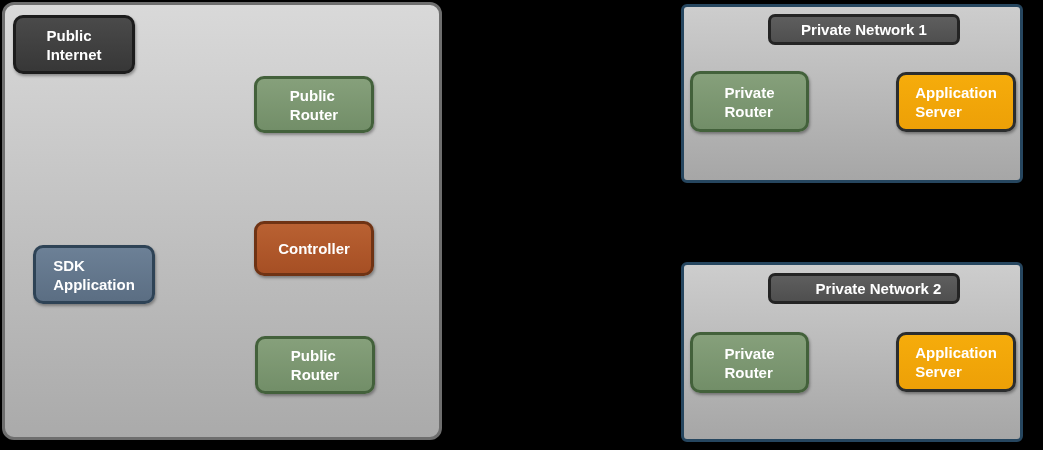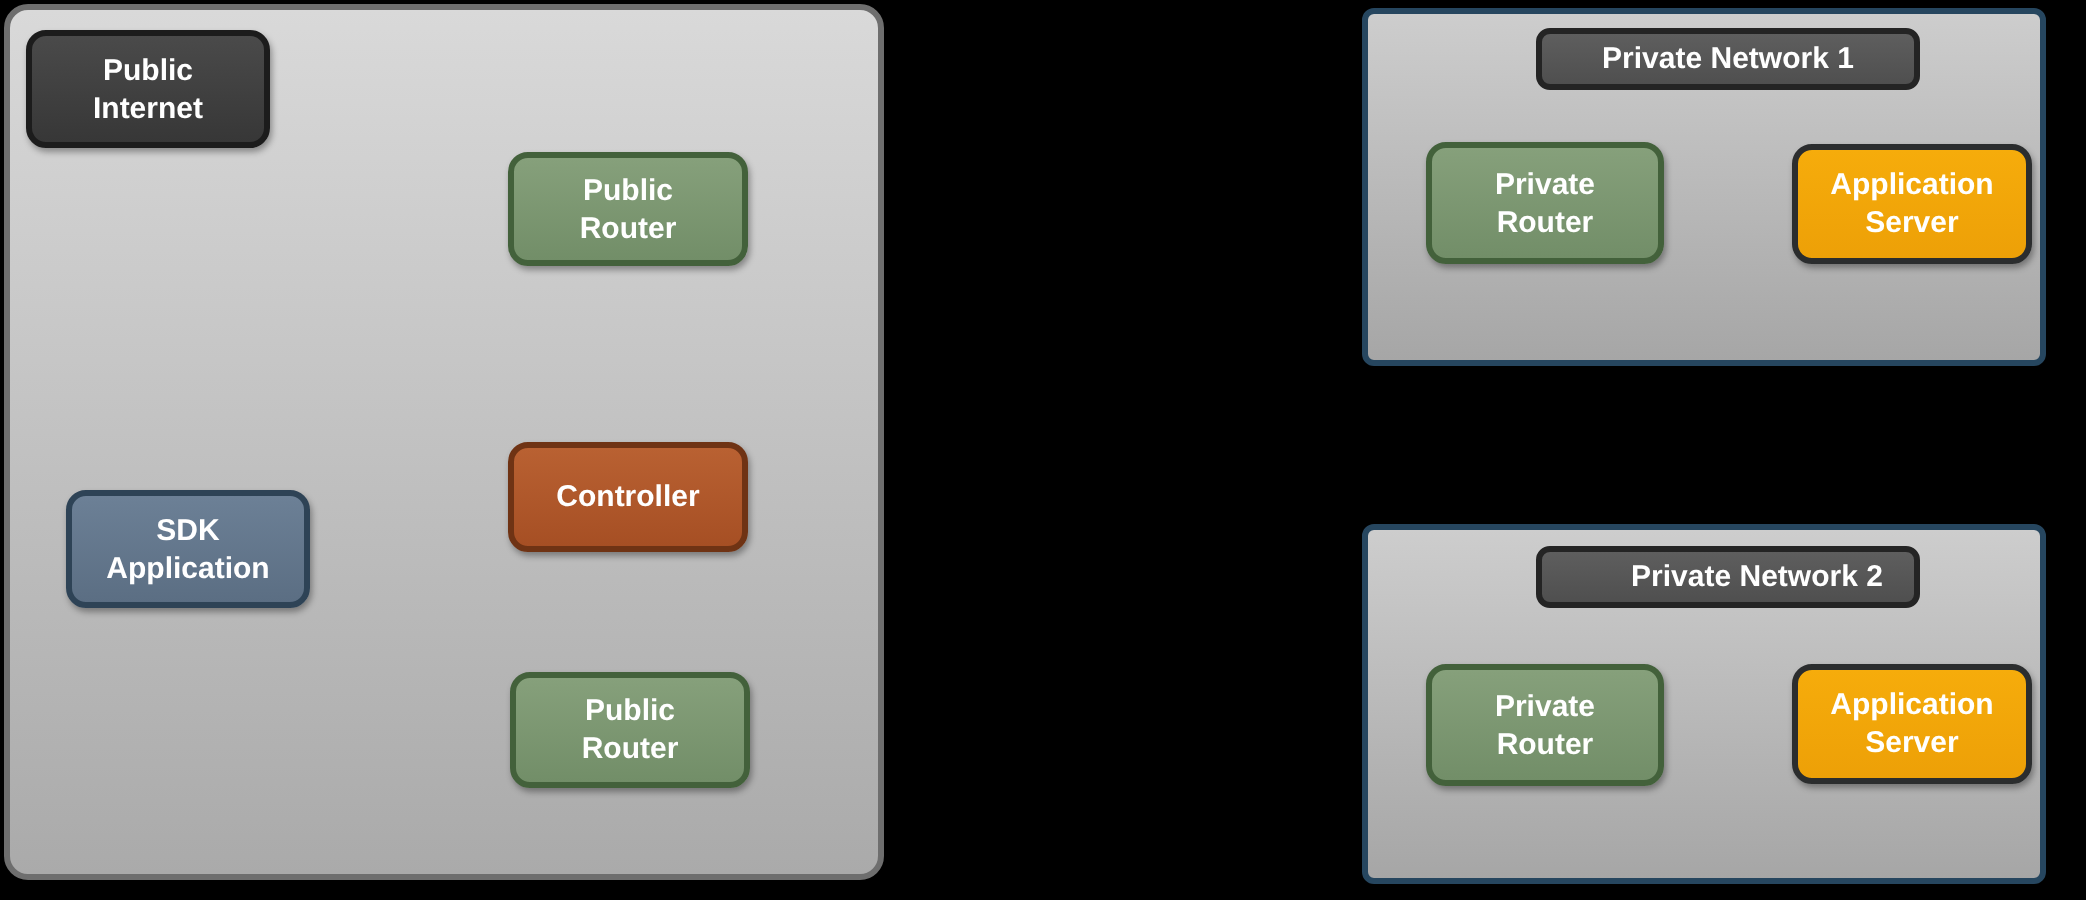--- a/index.html
+++ b/index.html
@@ -35,21 +35,20 @@
     border-radius: 6px;
   }
   .zone-pn1 { left: 681px; top: 4px; }
   .zone-pn2 { left: 681px; top: 262px; height: 180px; }
 
   
   .node {
     display: flex;
     align-items: center;
     justify-content: center;
-    text-align: center;
     color: #ffffff;
     font-weight: bold;
     font-size: 15px;
     line-height: 19px;
     border-radius: 10px;
     white-space: pre-line;
     box-shadow: 1px 2px 3px rgba(0,0,0,0.35);
   }
   .node span { white-space: pre-line; }
 
@@ -91,21 +90,21 @@
 
   
   .pos-public-internet   { left: 8px;   top: 10px;  width: 122px; height: 59px; }
   .pos-public-router-top { left: 249px; top: 71px;  width: 120px; height: 57px; }
   .pos-sdk-application   { left: 28px;  top: 200px; width: 122px; height: 59px; margin-top: 40px; }
   .pos-controller        { left: 249px; top: 216px; width: 120px; height: 55px; }
   .pos-public-router-bot { left: 250px; top: 331px; width: 120px; height: 58px; }
 
   
   .pos-badge             { top: 7px; }
-  .pos-private-router    { left: 29px;  top: 64px; width: 119px; height: 61px; }
+  .pos-private-router    { left: 6px;  top: 64px; width: 119px; height: 61px; }
   .pos-app-server        { left: 212px; top: 65px; width: 120px; height: 60px; }
   .zone-pn2 .pos-badge   { top: 8px; padding-left: 29px; }
   .zone-pn2 .pos-private-router { top: 67px; }
   .zone-pn2 .pos-app-server     { top: 67px; }
 </style>
 </head>
 <body>
 
 <div class="canvas">
 

